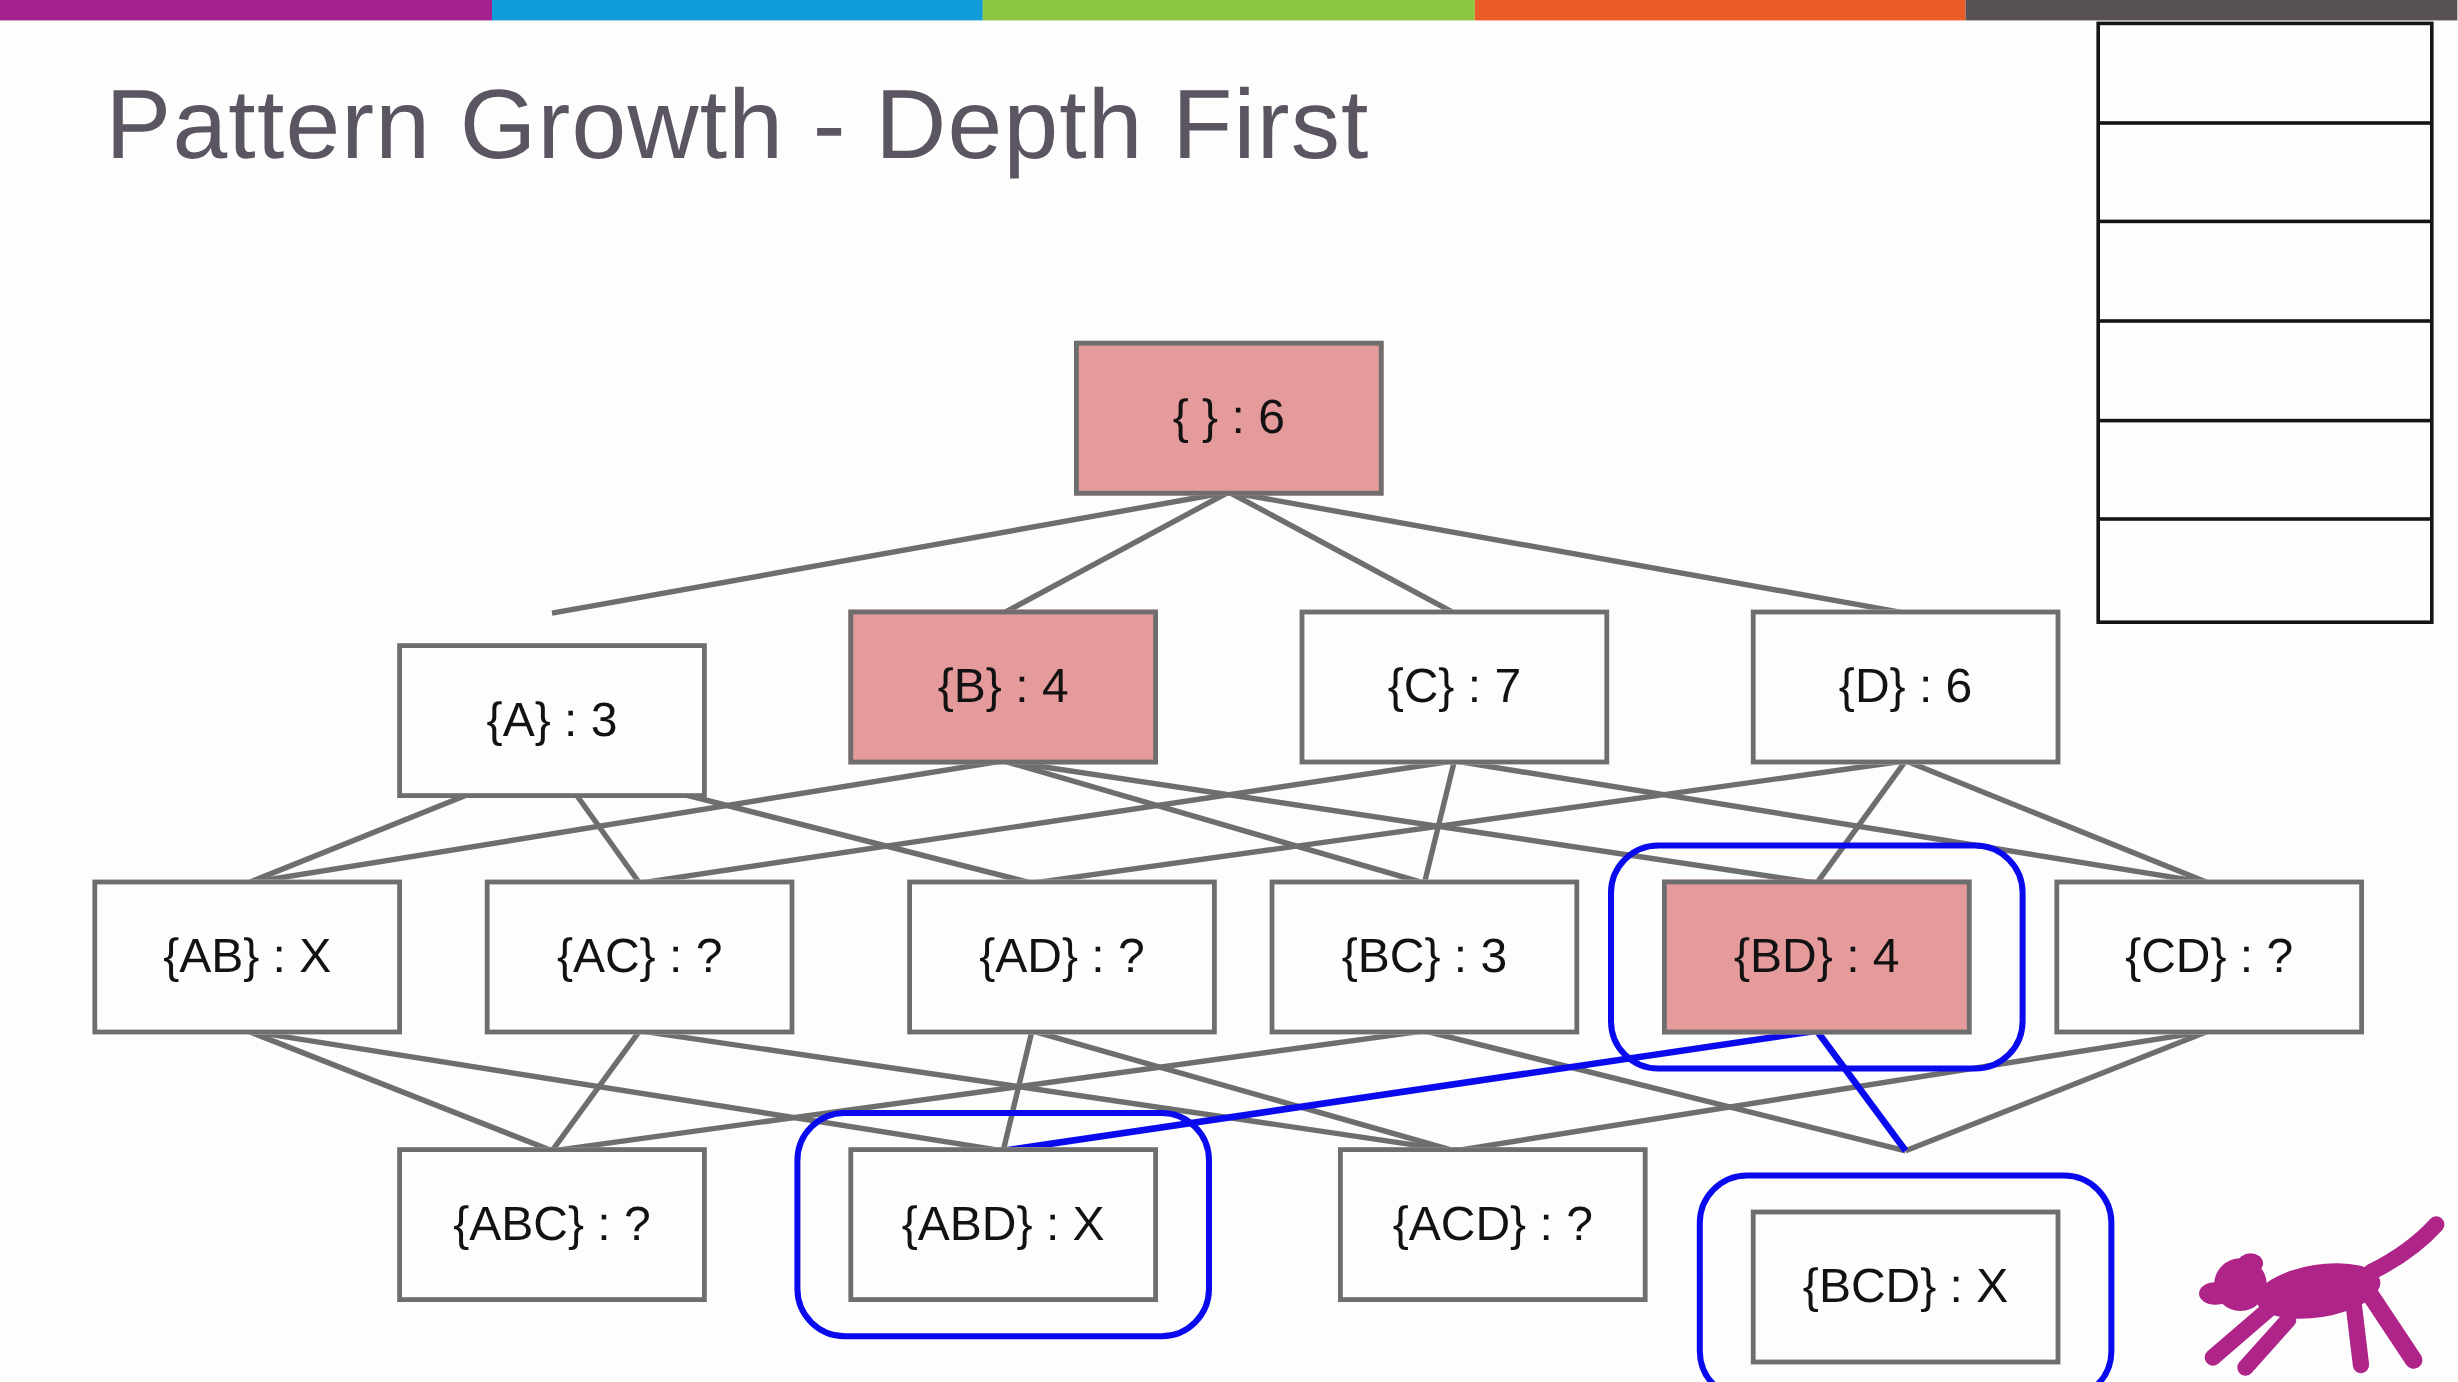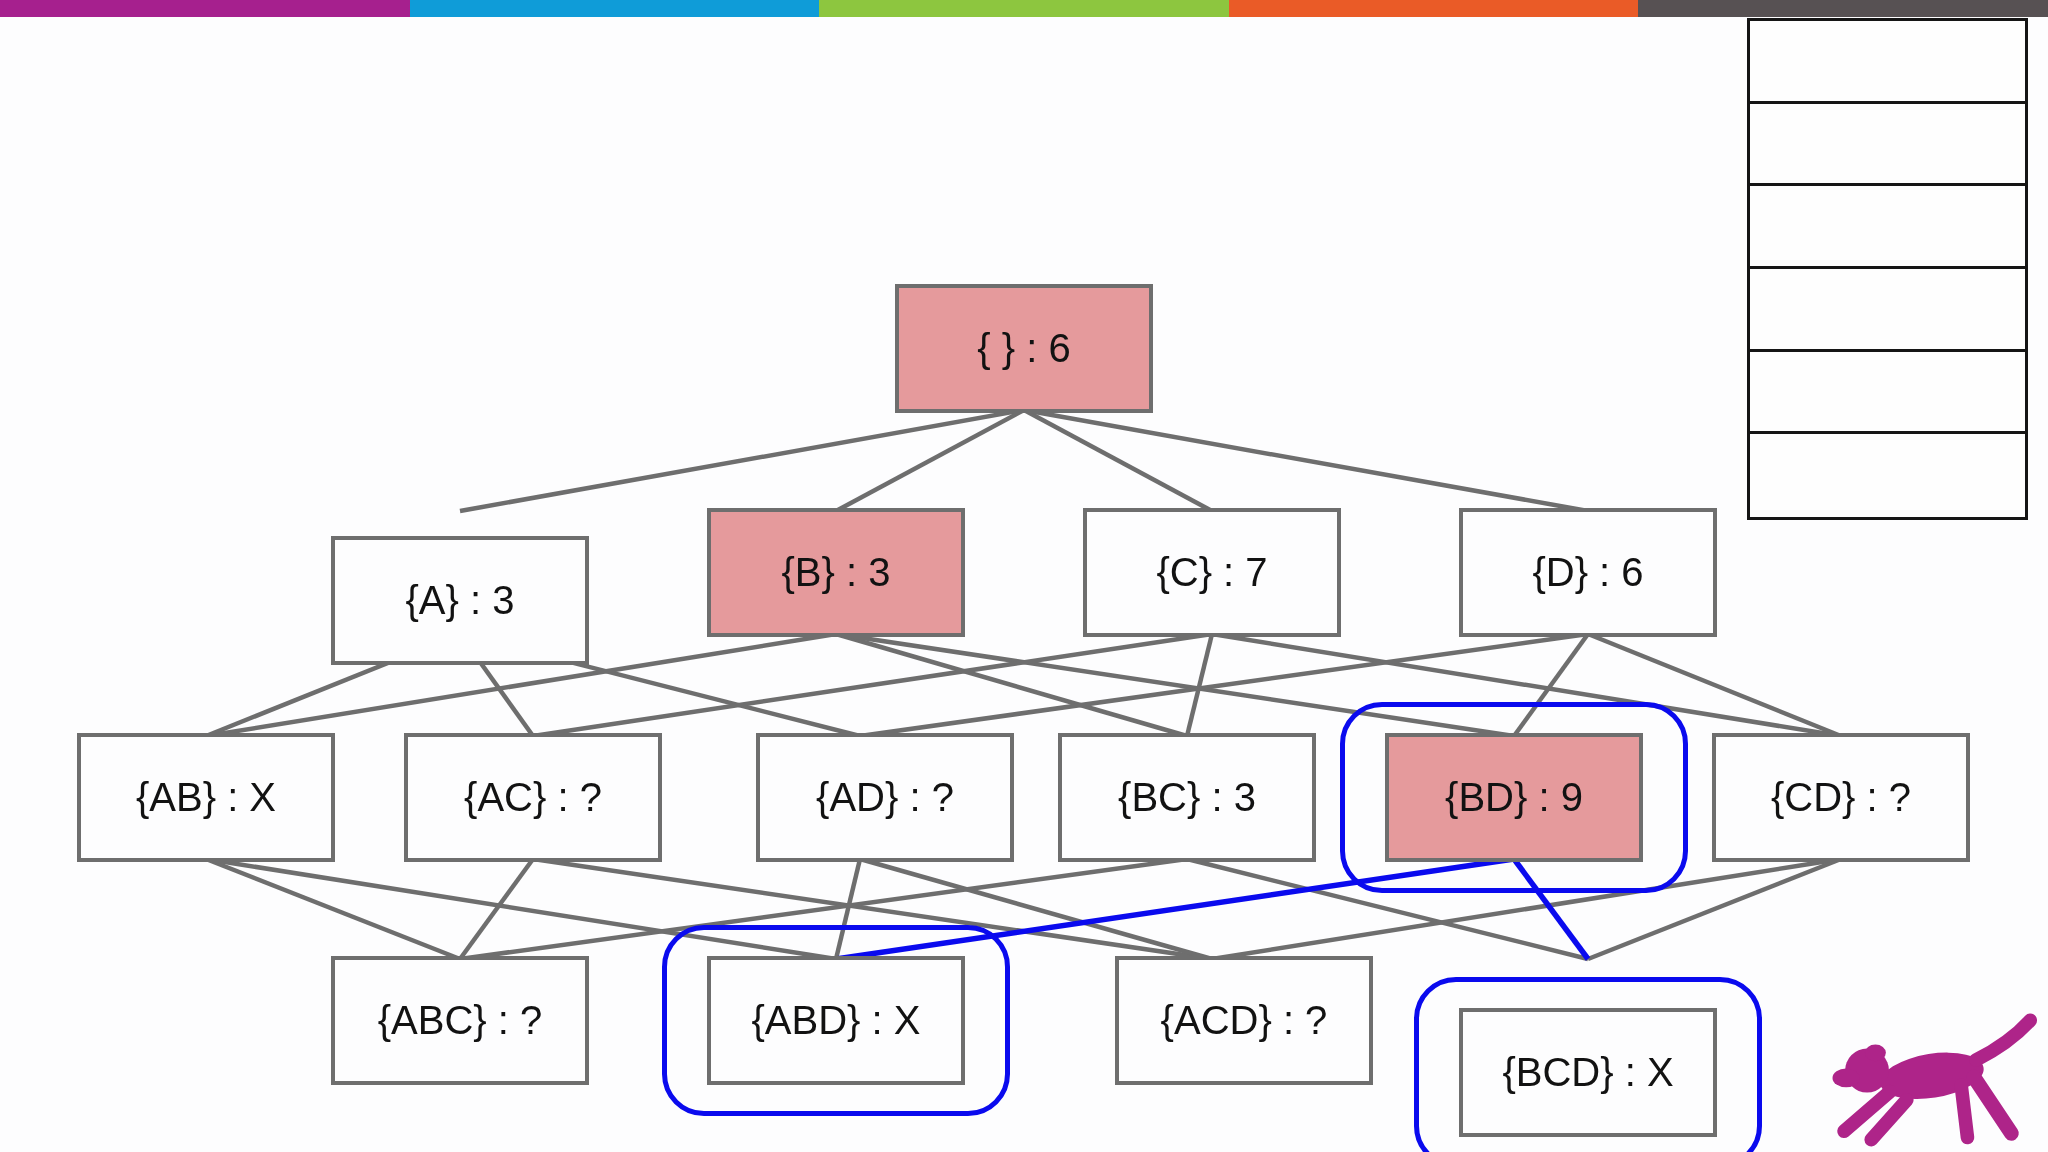--- a/index.html
+++ b/index.html
@@ -36,20 +36,21 @@
 <div class="slide">
 
   <div class="topbar">
     <div class="seg" style="background: rgb(166, 32, 142);"></div>
     <div class="seg" style="background: rgb(15, 156, 216);"></div>
     <div class="seg" style="background: rgb(141, 198, 63);"></div>
     <div class="seg" style="background: rgb(234, 91, 39);"></div>
     <div class="seg" style="background: rgb(87, 81, 83);"></div>
   </div>
 
+  <div class="title">Pattern Growth - Depth First</div>
 
   <div class="side-table">
     <div class="cell"></div>
     <div class="cell"></div>
     <div class="cell"></div>
     <div class="cell"></div>
     <div class="cell"></div>
     <div class="cell"></div>
   </div>
 
@@ -90,21 +91,21 @@
       </div>
   </div>
 
   <div class="node" style="left:331px;top:536px">
     <div class="node-box">
         <span>{A} : 3</span>
       </div>
   </div>
   <div class="node" style="left:707px;top:508px">
     <div class="node-box pink">
-        <span>{B} : 3</span>
+        <span>{B} : 4</span>
       </div>
   </div>
   <div class="node" style="left:1083px;top:508px">
     <div class="node-box">
         <span>{C} : 7</span>
       </div>
   </div>
   <div class="node" style="left:1459px;top:508px">
     <div class="node-box">
         <span>{D} : 6</span>
@@ -126,21 +127,21 @@
         <span>{AD} : ?</span>
       </div>
   </div>
   <div class="node" style="left:1058px;top:733px">
     <div class="node-box">
         <span>{BC} : 3</span>
       </div>
   </div>
   <div class="node ringed" style="left:1385px;top:733px">
     <div class="node-box pink">
-        <span>{BD} : 9</span>
+        <span>{BD} : 4</span>
       </div>
   </div>
   <div class="node" style="left:1712px;top:733px">
     <div class="node-box">
         <span>{CD} : ?</span>
       </div>
   </div>
 
   <div class="node" style="left:331px;top:956px">
     <div class="node-box">

